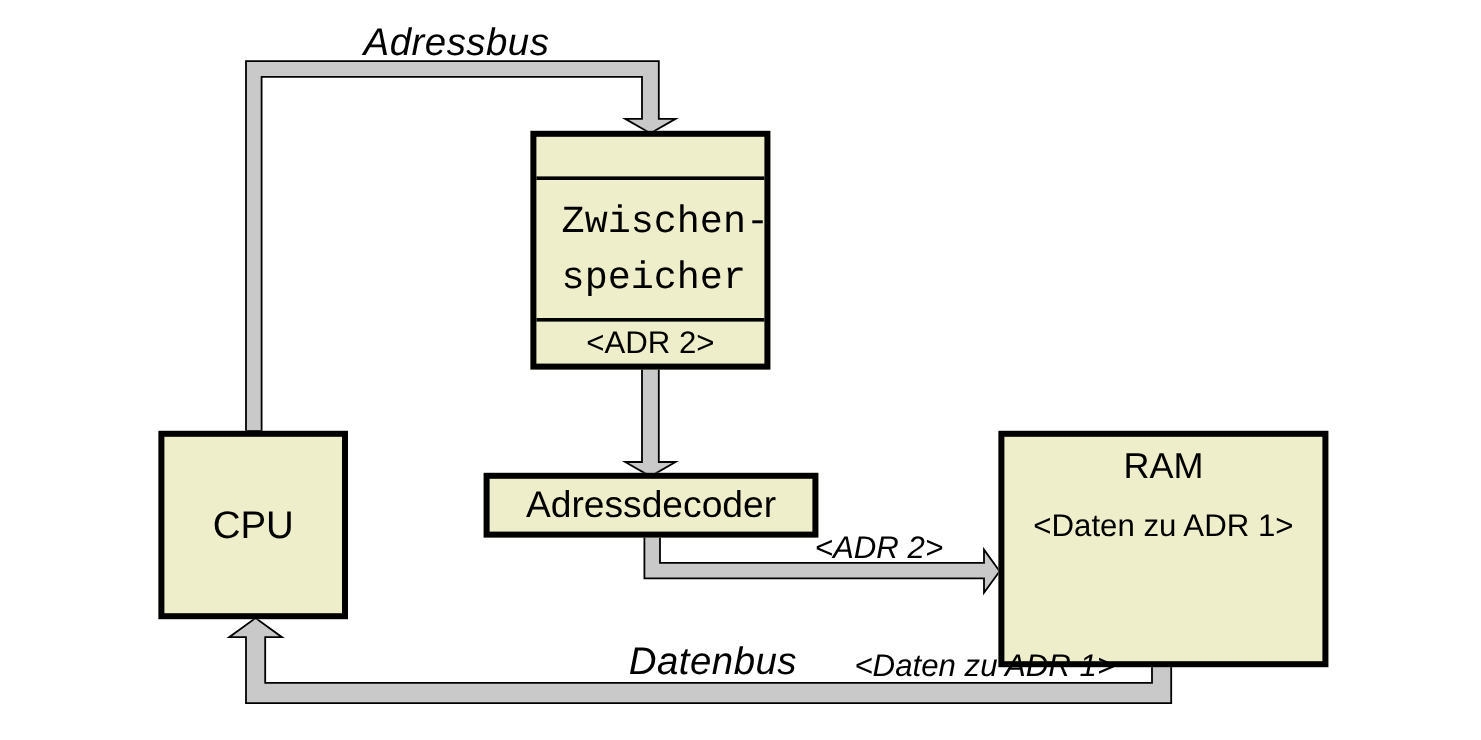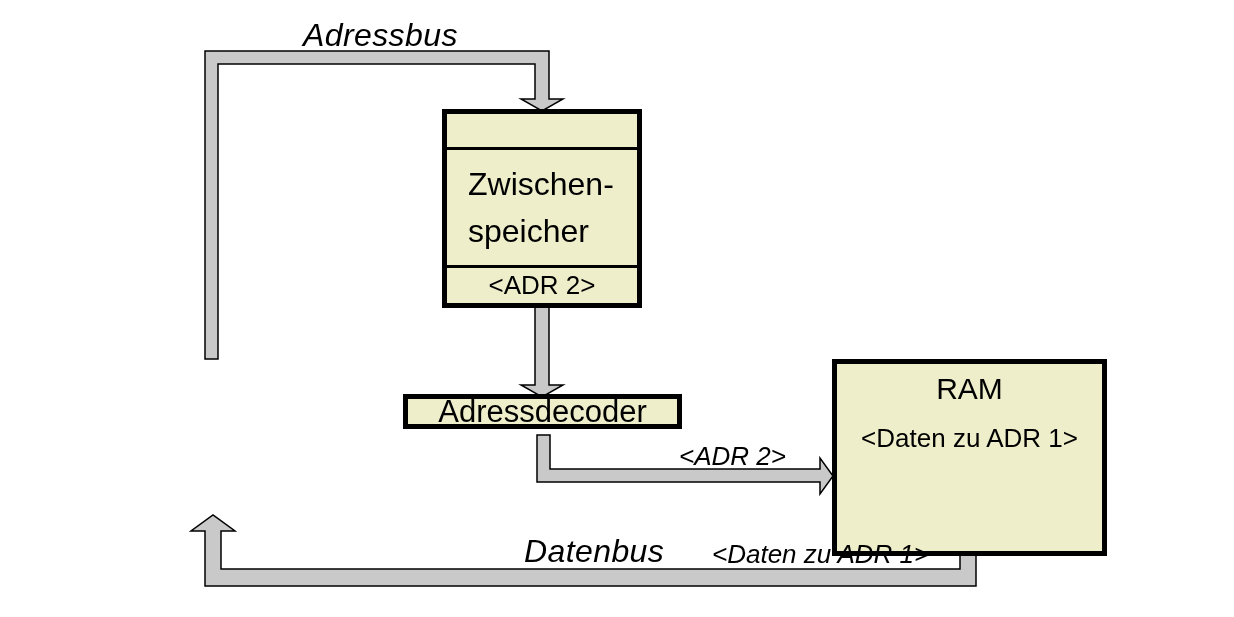--- a/index.html
+++ b/index.html
@@ -50,29 +50,30 @@
     height: 36px;
     border-bottom: 3px solid var(--node-border);
   }
   .buffer-mid {
     flex: 1;
     display: flex; align-items: center;
     padding-left: 21px;
     font-size: 32px;
     line-height: 47px;
     white-space: pre-line;
+    font-family: Liberation Mono, monospace;
   }
   .buffer-slot {
     height: 38px;
     border-top: 3px solid var(--node-border);
     display: flex; align-items: center; justify-content: center;
     font-size: 26px;
   }
   .node-decoder {
-    left: 403px; top: 394px; width: 279px; height: 35px;
+    left: 403px; top: 394px; width: 279px; height: 54px;
     display: flex; align-items: center; justify-content: center;
     font-size: 31px;
   }
   .node-ram {
     left: 832px; top: 359px; width: 275px; height: 197px;
     display: flex; flex-direction: column; align-items: center;
     padding-top: 6px;
   }
   .ram-title {
     font-size: 30px;
@@ -101,20 +102,23 @@
 
 <div class="stage">
 
   <svg class="bus-layer" viewBox="0 0 1234 617" xmlns="http://www.w3.org/2000/svg">
     <polygon points="205,359 205,51 549,51 549,99 563,99 542,111 521,99 535,99 535,64 218,64 218,359" fill="#c9c9c9"></polygon>
     <polygon points="535,305 535,385 521,385 542,397 563,385 549,385 549,305" fill="#c9c9c9"></polygon>
     <polygon points="537,435 537,482 820,482 820,494 833,476 820,458 820,469 550,469 550,435" fill="#c9c9c9"></polygon>
     <polygon points="960,514 960,569 221,569 221,531 235,531 213,515 191,531 205,531 205,586 976,586 976,514" fill="#c9c9c9"></polygon>
   </svg>
 
+  <div class="node node-cpu">
+    <span>CPU</span>
+  </div>
 
   <div class="node node-buffer">
     <div class="buffer-top"></div>
     <div class="buffer-mid">Zwischen-
 speicher</div>
     <div class="buffer-slot">&lt;ADR 2&gt;</div>
   </div>
 
   <div class="node node-decoder">
     <span>Adressdecoder</span>

